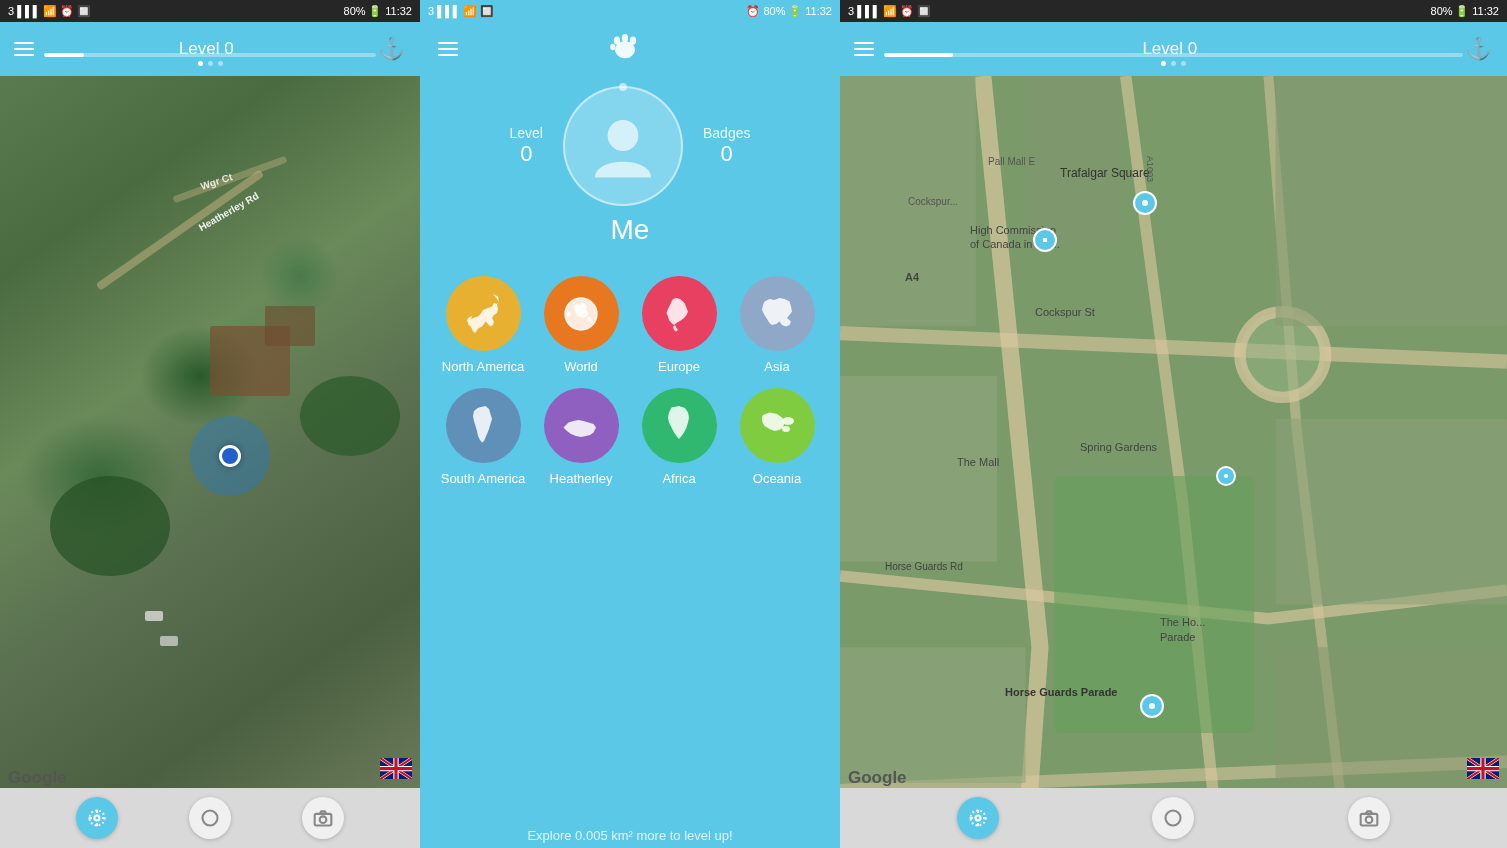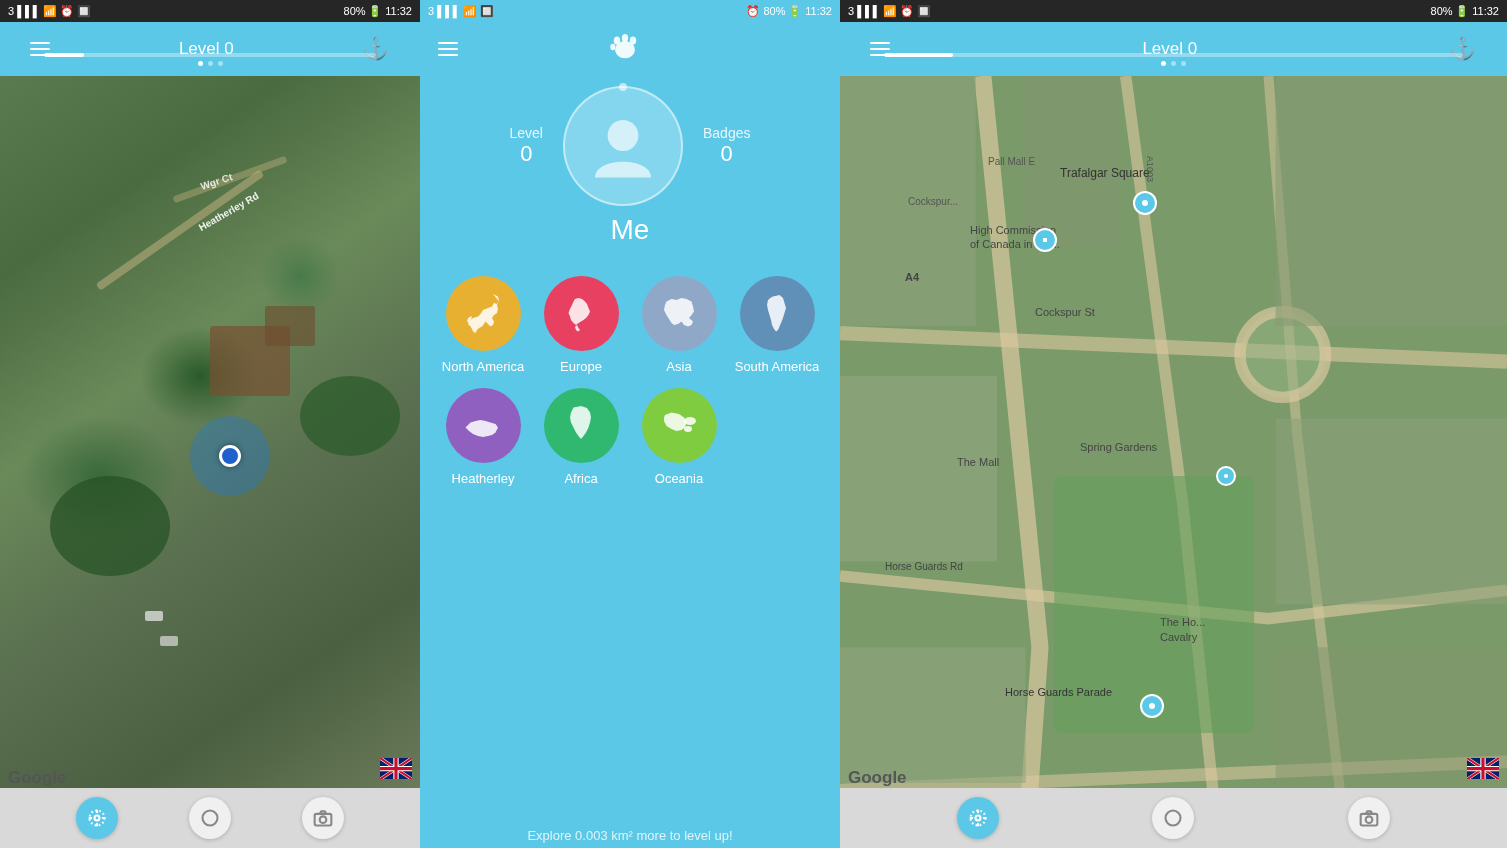--- a/index.html
+++ b/index.html
@@ -69,21 +69,21 @@
       gap: 3px;
     }
 
     
     .top-bar {
       height: 54px;
       background: #5bc8e8;
       display: flex;
       align-items: center;
       justify-content: space-between;
-      padding: 0 30px;
+      padding: 0 14px;
       flex-shrink: 0;
     }
     .top-bar-title {
       font-size: 17px;
       color: #fff;
       font-weight: 500;
       text-align: center;
       flex: 1;
     }
 
@@ -542,20 +542,31 @@
 
     <div class="region-item">
       <div class="region-circle rc-north-america">
         <svg class="region-map-svg" viewBox="0 0 100 100">
           <path class="continent-svg" d="M70 10 L80 15 L82 25 L78 30 L72 28 L68 35 L60 38 L50 42 L45 50 L40 55 L30 58 L22 65 L20 70 L25 75 L28 80 L30 85 L35 88 L38 82 L42 78 L48 75 L52 70 L55 65 L58 68 L62 72 L65 75 L70 72 L72 65 L68 58 L72 52 L78 48 L80 40 L78 32 L82 25 Z M25 55 L20 58 L18 65 L22 68 L26 62 L28 55 Z"></path>
         </svg>
       </div>
       <span class="region-label">North America</span>
     </div>
 
+    <div class="region-item">
+      <div class="region-circle rc-world">
+        <svg class="region-map-svg" viewBox="0 0 100 100">
+          <circle class="continent-svg" cx="50" cy="50" r="32" fill="none" stroke="rgba(255,255,255,0.85)" stroke-width="3"></circle>
+          <path class="continent-svg" d="M35 35 L42 30 L48 32 L52 28 L58 30 L62 35 L60 42 L65 48 L62 55 L55 58 L48 56 L42 52 L38 45 Z"></path>
+          <path class="continent-svg" d="M20 50 L25 45 L30 48 L28 55 L22 56 Z"></path>
+          <path class="continent-svg" d="M62 58 L68 55 L72 60 L70 65 L65 65 Z"></path>
+        </svg>
+      </div>
+      <span class="region-label">World</span>
+    </div>
 
     <div class="region-item">
       <div class="region-circle rc-europe">
         <svg class="region-map-svg" viewBox="0 0 100 100">
           <path class="continent-svg" d="M38 20 L45 18 L52 20 L58 25 L62 30 L65 38 L68 45 L65 52 L60 58 L55 62 L50 65 L45 68 L40 72 L35 68 L30 62 L28 55 L25 48 L28 40 L32 32 L35 25 Z M42 72 L45 78 L48 82 L44 85 L40 82 L38 76 Z"></path>
         </svg>
       </div>
       <span class="region-label">Europe</span>
     </div>
 
@@ -603,21 +614,21 @@
           <ellipse class="continent-svg" cx="68" cy="58" rx="8" ry="6"></ellipse>
         </svg>
       </div>
       <span class="region-label">Oceania</span>
     </div>
 
   </div>
 
   <div style="flex:1"></div>
 
-  <div class="bottom-hint">Explore 0.003 km² more to level up!</div>
+  <div class="bottom-hint">Explore 0.005 km² more to level up!</div>
 </div>
 
 <div class="panel panel-right">
 
   <div class="status-bar">
     <div class="left-icons">
       <span>3</span>
       <span>▌▌▌</span>
       <span>📶</span>
       <span>⏰</span>
@@ -681,23 +692,23 @@
     <div style="position:absolute;top:148px;left:130px;font-size:11px;color:#444;white-space:nowrap">High Commission</div>
     <div style="position:absolute;top:162px;left:130px;font-size:11px;color:#444;white-space:nowrap">of Canada in the...</div>
     <div style="position:absolute;top:230px;left:195px;font-size:11px;color:#444;white-space:nowrap">Cockspur St</div>
     <div style="position:absolute;top:80px;left:148px;font-size:10px;color:#555;white-space:nowrap">Pall Mall E</div>
     <div style="position:absolute;top:120px;left:68px;font-size:10px;color:#555;white-space:nowrap">Cockspur...</div>
     <div style="position:absolute;top:195px;left:65px;font-size:11px;color:#444;font-weight:600;white-space:nowrap">A4</div>
     <div style="position:absolute;top:75px;left:310px;font-size:9px;color:#555;white-space:nowrap;transform:rotate(90deg);transform-origin:left center">A1003</div>
     <div style="position:absolute;top:380px;left:117px;font-size:11px;color:#444;white-space:nowrap">The Mall</div>
     <div style="position:absolute;top:365px;left:240px;font-size:11px;color:#444;white-space:nowrap">Spring Gardens</div>
     <div style="position:absolute;top:485px;left:45px;font-size:10px;color:#444;white-space:nowrap">Horse Guards Rd</div>
-    <div style="position:absolute;top:610px;left:165px;font-size:11px;color:#333;font-weight:400;white-space:nowrap">Horse Guards Parade</div>
+    <div style="position:absolute;top:610px;left:165px;font-size:11px;color:#333;font-weight:700;white-space:nowrap">Horse Guards Parade</div>
     <div style="position:absolute;top:540px;left:320px;font-size:11px;color:#444;white-space:nowrap">The Ho...</div>
-    <div style="position:absolute;top:555px;left:320px;font-size:11px;color:#444;white-space:nowrap">Cavalry</div>
+    <div style="position:absolute;top:555px;left:320px;font-size:11px;color:#444;white-space:nowrap">Parade</div>
 
     <div style="position:absolute;top:115px;left:293px">
       <div class="map-pin">
         <svg width="12" height="12" viewBox="0 0 24 24" fill="#fff">
           <circle cx="12" cy="12" r="6"></circle>
         </svg>
       </div>
     </div>
     <div style="position:absolute;top:152px;left:193px">
       <div class="map-pin">

